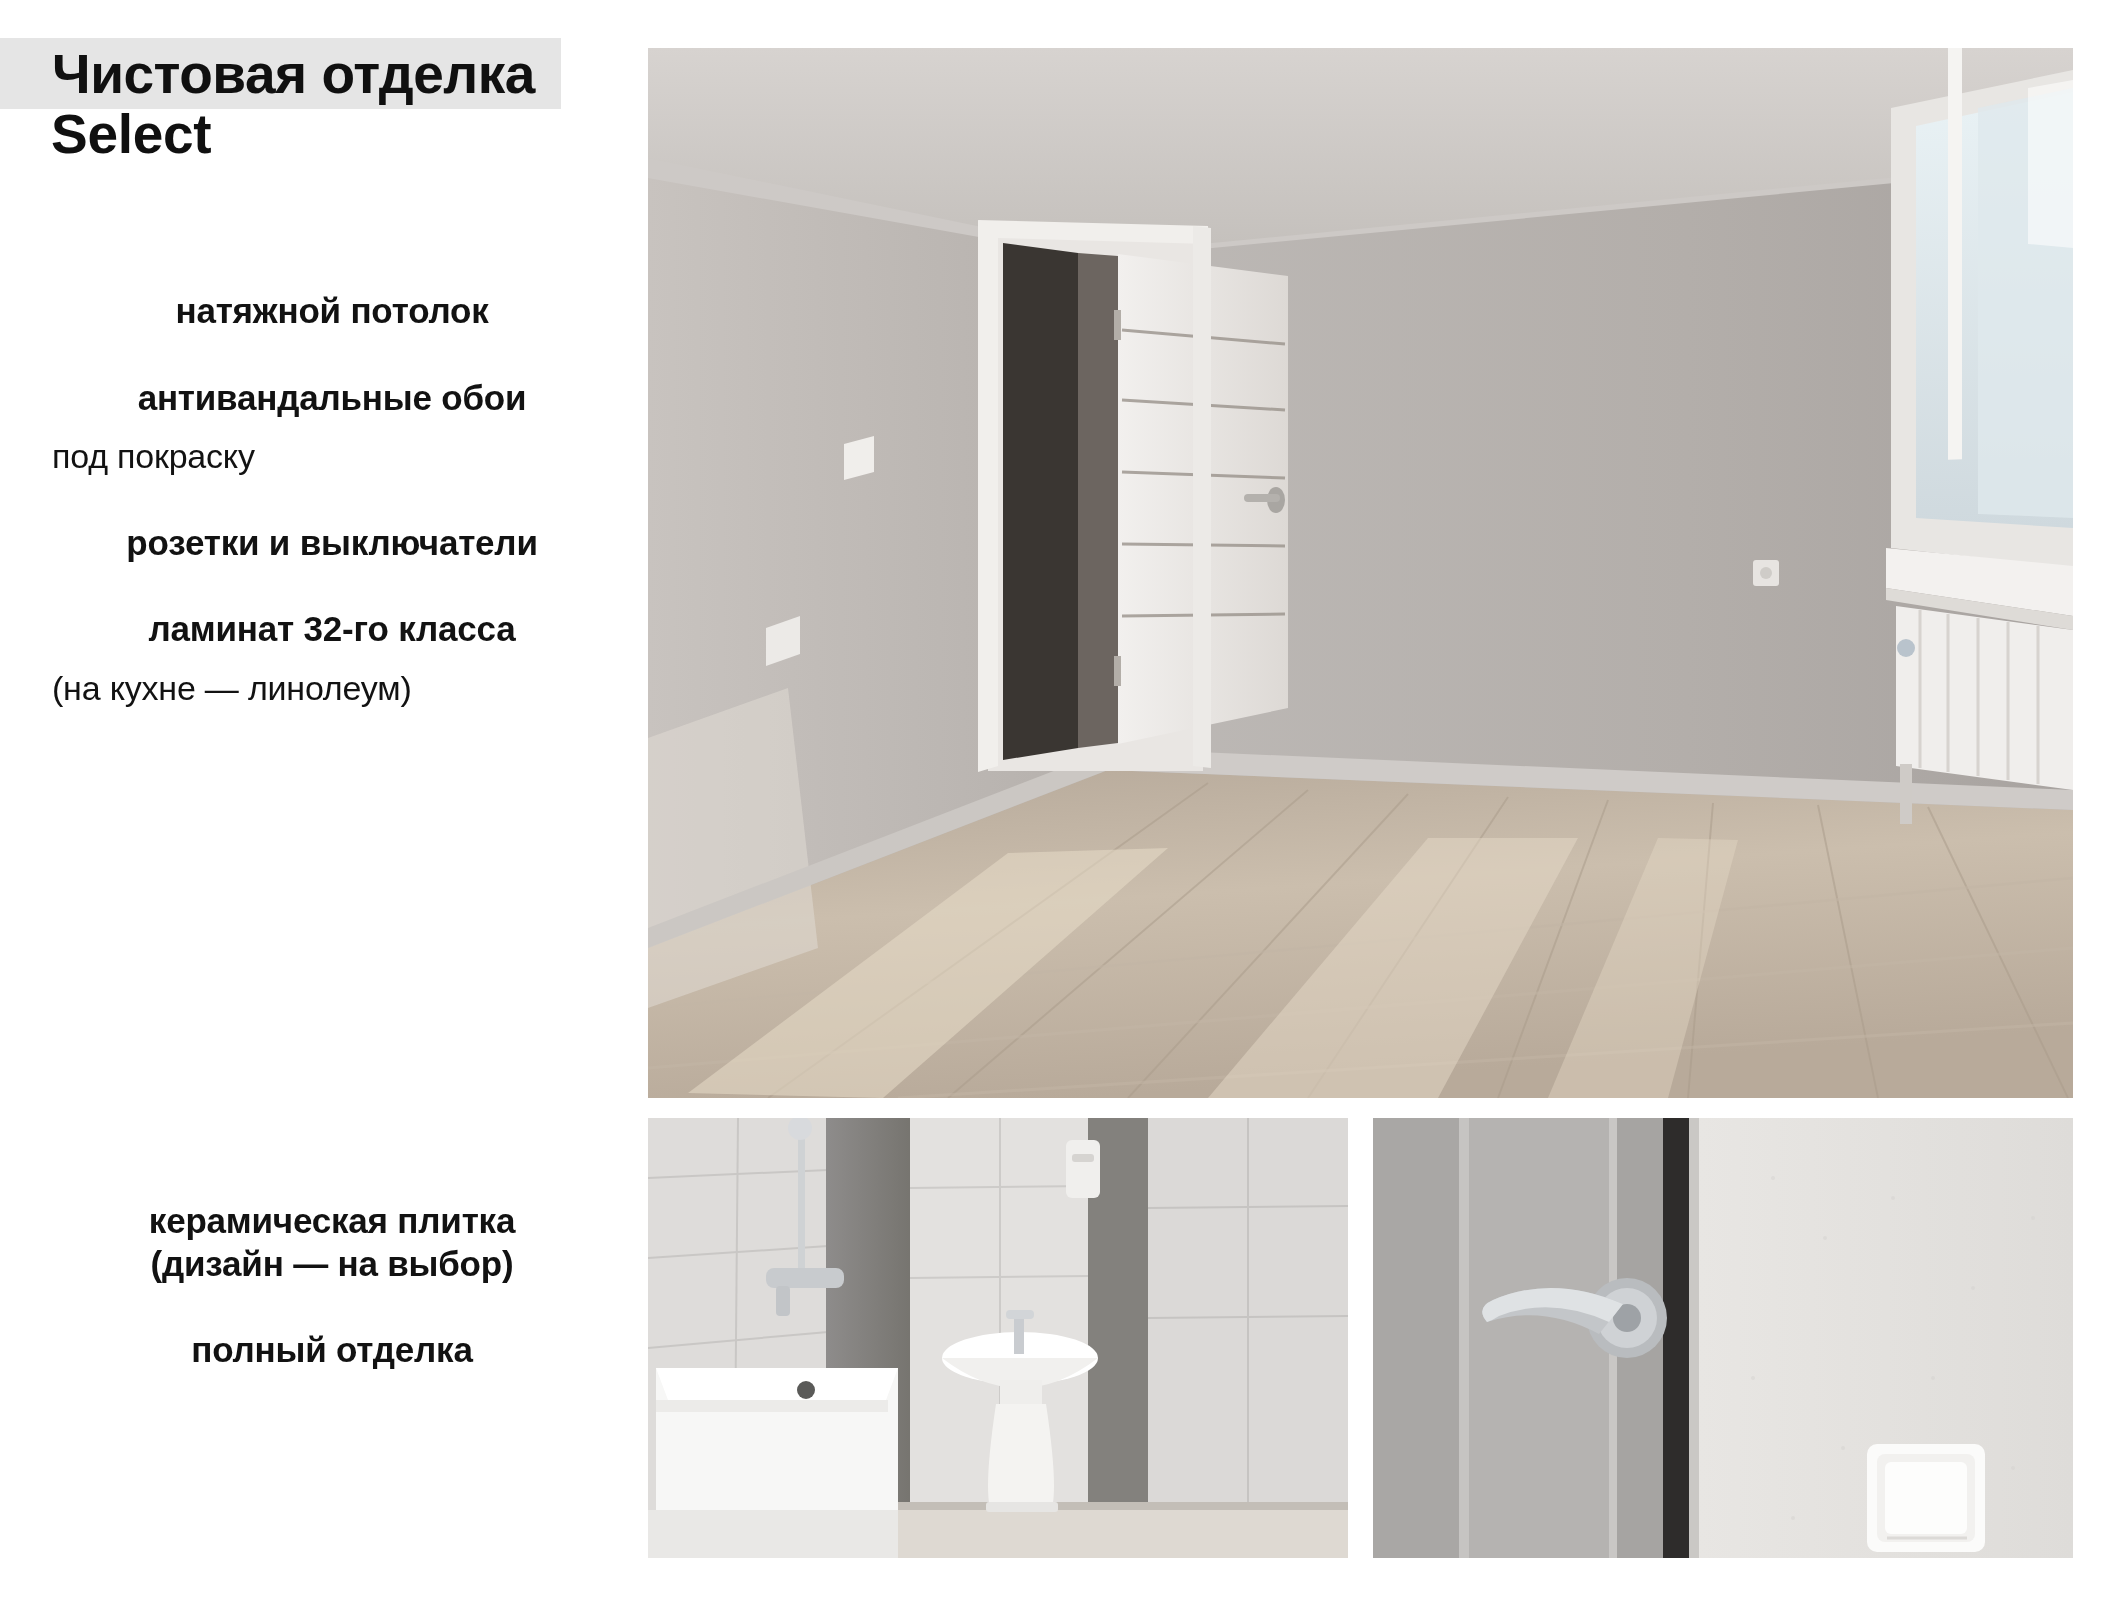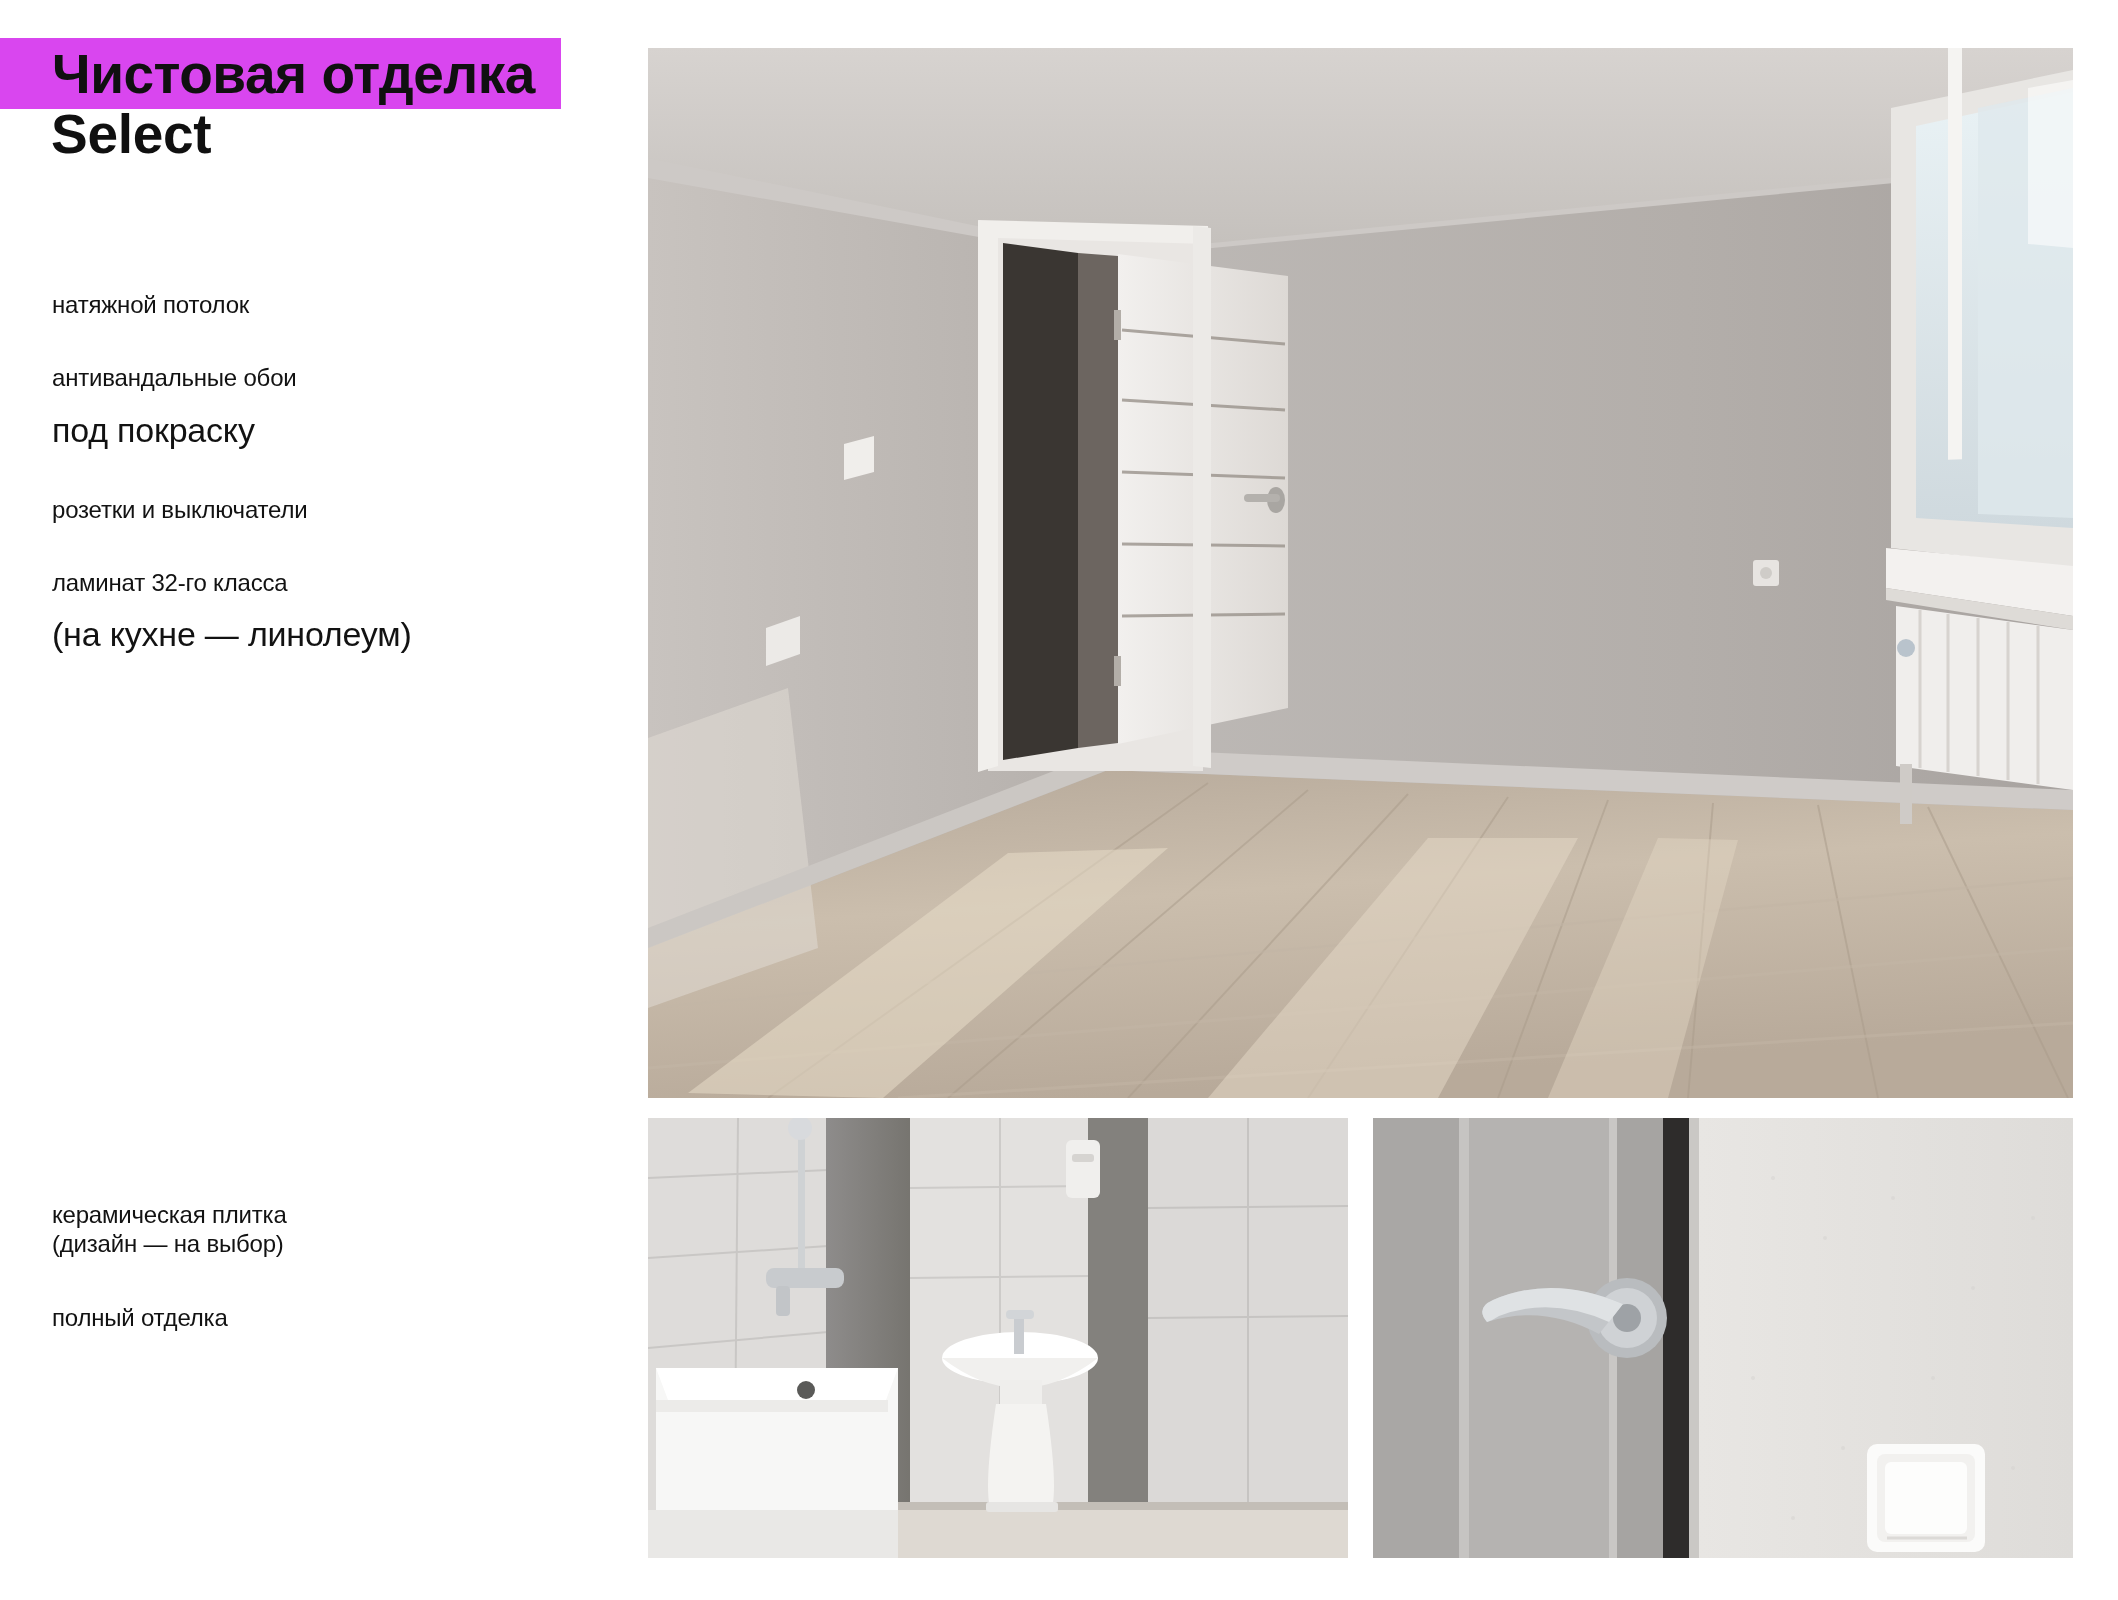--- a/index.html
+++ b/index.html
@@ -30,21 +30,21 @@
     height: 1600px;
   }
   .title-block {
     position: absolute;
     left: 0;
     top: 38px;
     width: 630px;
   }
   .title-hl {
     display: inline-block;
-    background: #d946ef;
+    background: #e5e5e5;
     padding: 4px 26px 2px 52px;
     font-size: 55px;
     font-weight: 700;
     line-height: 1.18;
     letter-spacing: -0.5px;
     color: #101010;
     white-space: nowrap;
   }
   .title-sub {
     display: block;
@@ -60,25 +60,26 @@
     position: absolute;
     left: 52px;
     top: 290px;
     width: 560px;
   }
   .feature {
     margin-bottom: 44px;
   }
   .feature .f-main {
     display: block;
-    font-size: 24px;
-    font-weight: 400;
+    font-size: 35px;
+    font-weight: 700;
     line-height: 1.22;
     letter-spacing: -0.2px;
     color: #121212;
+    text-align: center;
   }
   .feature .f-note {
     display: block;
     font-size: 34px;
     font-weight: 400;
     line-height: 1.24;
     letter-spacing: -0.2px;
     color: #121212;
     margin-top: 16px;
   }

